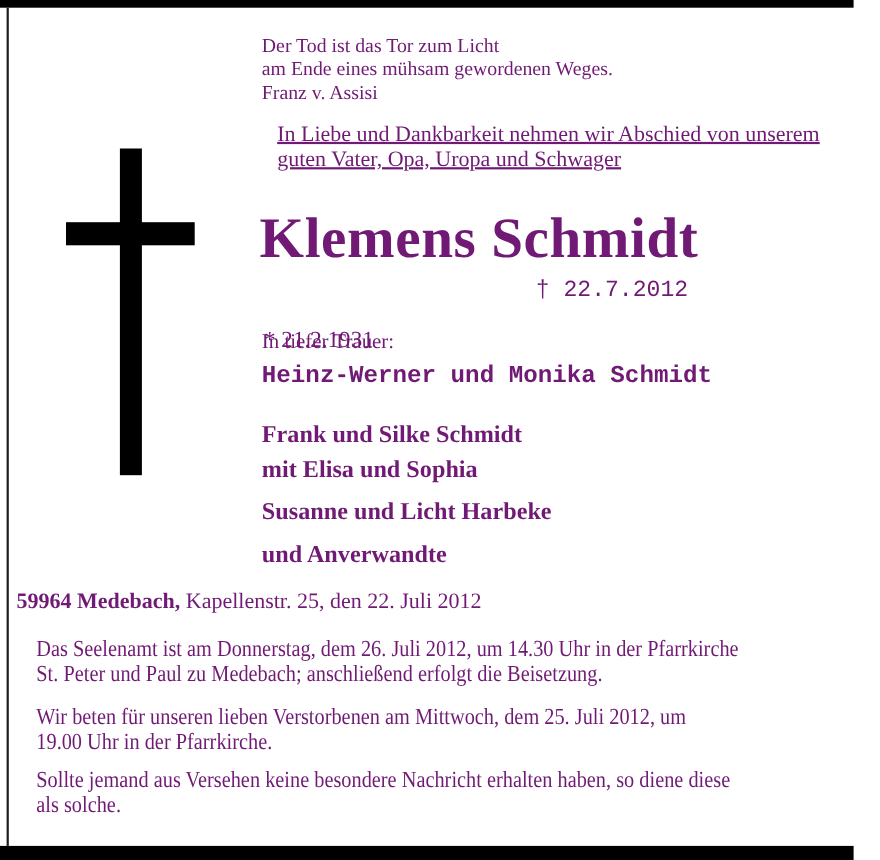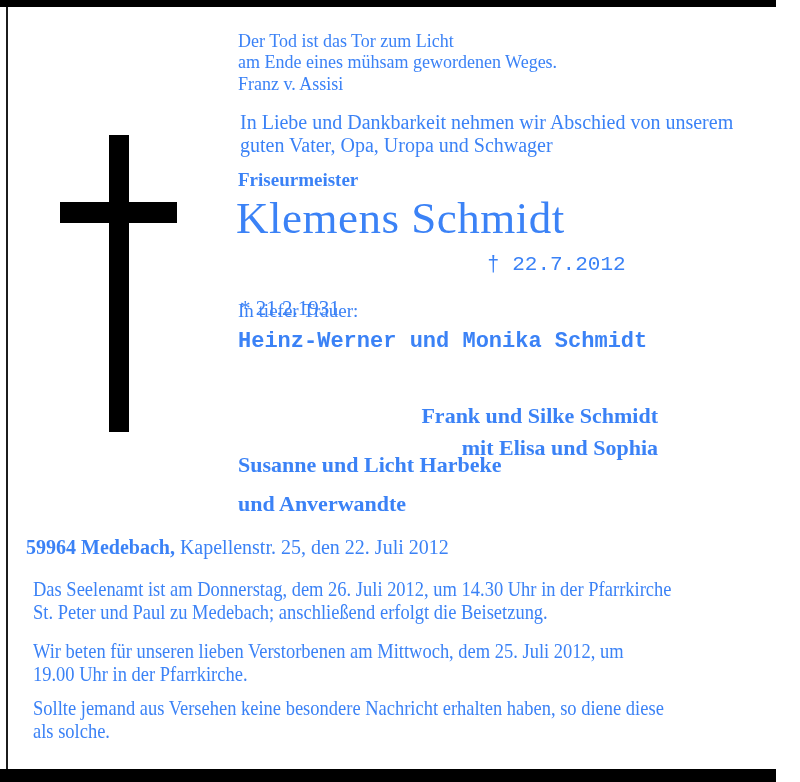--- a/index.html
+++ b/index.html
@@ -7,21 +7,21 @@
     padding: 0;
     background: #ffffff;
   }
   .canvas {
     position: relative;
     width: 776px;
     height: 782px;
     background: #ffffff;
     overflow: hidden;
     font-family: "Liberation Serif", "DejaVu Serif", serif;
-    color: #3b82f6;
+    color: #701a75;
   }
 
   
   .bar-top {
     position: absolute; left: 0; top: 0;
     width: 800px; height: 7px; background: #000000;
   }
   .bar-bottom {
     position: absolute; left: 0; top: 769px;
     width: 800px; height: 13px; background: #000000;
@@ -56,30 +56,30 @@
   .poem {
     left: 238px; top: 31px; width: 334px;
     font-size: 18px; line-height: 21px;
   }
   .poem-attribution {
     left: 238px; top: 74px; width: 334px;
     font-size: 18px; line-height: 21px;
     text-align: left;
   }
   .intro {
-    left: 240px; top: 111px; width: 540px;
-    font-size: 20px; line-height: 23px;
+    left: 252px; top: 111px; width: 540px;
+    font-size: 20px; line-height: 23px; text-decoration: underline;
   }
   .profession {
     left: 238px; top: 169px;
     font-size: 19px; font-weight: bold;
   }
   .deceased-name {
     left: 236px; top: 193px;
-    font-size: 45px; font-weight: normal;
+    font-size: 52px; font-weight: bold;
     line-height: 50px; letter-spacing: 0.5px;
   }
   .birth-date {
     left: 240px; top: 264px;
     font-size: 21px;
     margin-top: 32px;
   }
   .death-date {
     left: 487px; top: 253px;
     font-size: 21px;
@@ -87,26 +87,26 @@
   }
   .mourning-label {
     left: 238px; top: 300px;
     font-size: 19px;
   }
   .mourner {
     left: 238px; width: 420px;
     font-size: 22px; font-weight: bold; line-height: 32px;
   }
   .mourner-1 { top: 326px; font-family: Liberation Mono, monospace; }
-  .mourner-2 { top: 400px; text-align: right; }
+  .mourner-2 { top: 379px; }
   .mourner-3 { top: 449px; }
   .mourner-4 { top: 488px; }
 
   .address-line {
-    left: 26px; top: 536px; width: 740px;
+    left: 15px; top: 536px; width: 740px;
     font-size: 20px;
   }
   .address-line .bold { font-weight: bold; }
 
   .footer-para {
     left: 33px; width: 870px;
     font-size: 21px; line-height: 23px;
     transform: scaleX(0.88);
     transform-origin: 0 0;
   }
@@ -129,21 +129,20 @@
     <div class="cross-horizontal"></div>
   </div>
 
   <div class="abs poem pre">Der Tod ist das Tor zum Licht
 am Ende eines mühsam gewordenen Weges.</div>
   <div class="abs poem-attribution">Franz v. Assisi</div>
 
   <div class="abs intro pre">In Liebe und Dankbarkeit nehmen wir Abschied von unserem
 guten Vater, Opa, Uropa und Schwager</div>
 
-  <div class="abs profession">Friseurmeister</div>
   <div class="abs deceased-name">Klemens Schmidt</div>
   <div class="abs birth-date">* 21.2.1931</div>
   <div class="abs death-date">† 22.7.2012</div>
 
   <div class="abs mourning-label">In tiefer Trauer:</div>
   <div class="abs mourner mourner-1 pre">Heinz-Werner und Monika Schmidt</div>
   <div class="abs mourner mourner-2 pre">Frank und Silke Schmidt
 mit Elisa und Sophia</div>
   <div class="abs mourner mourner-3 pre">Susanne und Licht Harbeke</div>
   <div class="abs mourner mourner-4 pre">und Anverwandte</div>

